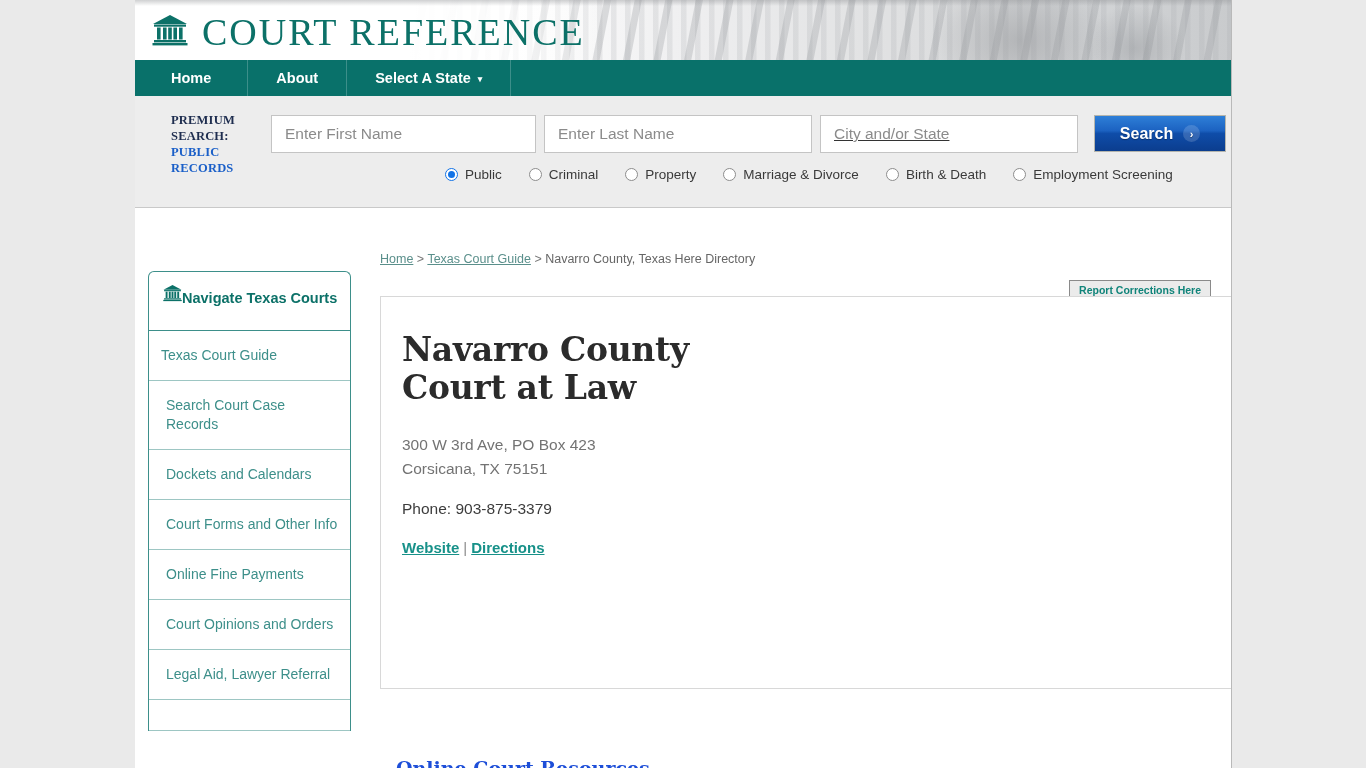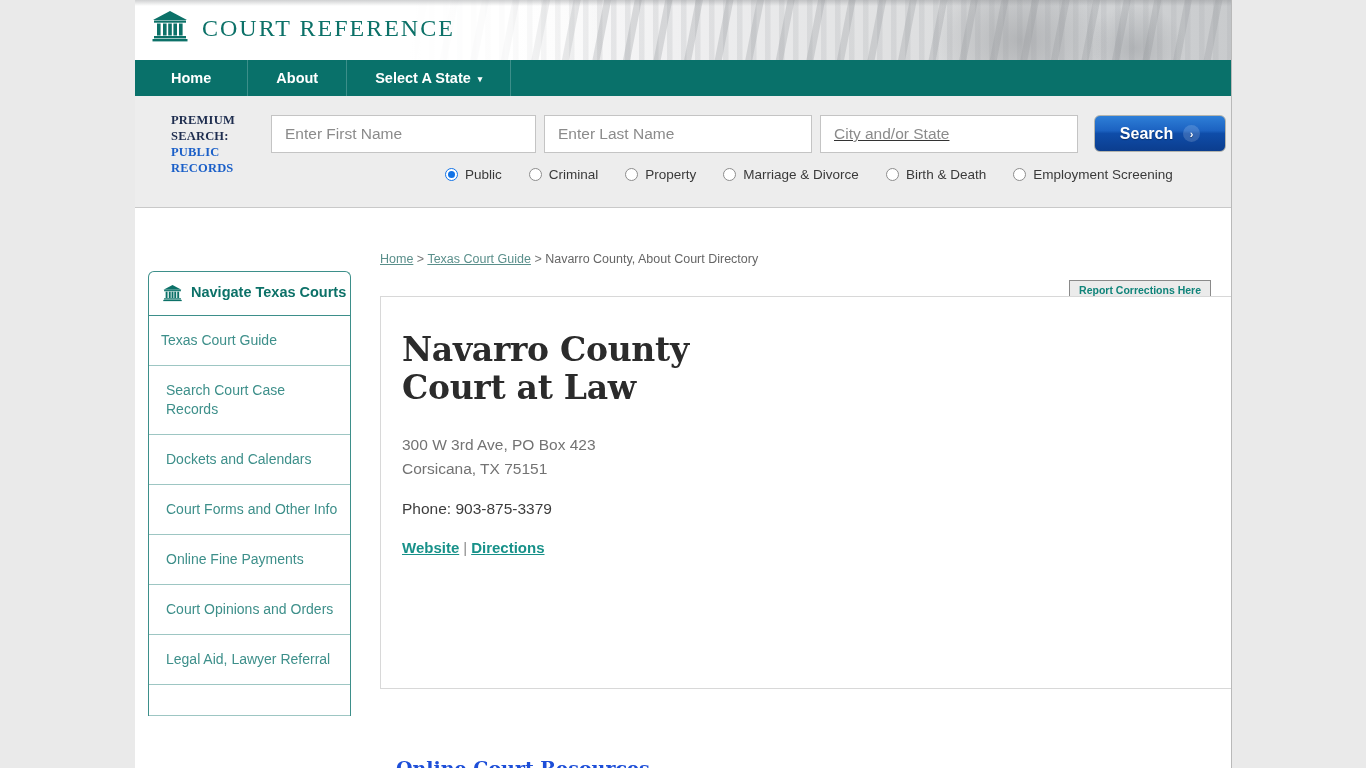--- a/index.html
+++ b/index.html
@@ -55,21 +55,21 @@
     background: linear-gradient(to bottom, rgba(150,152,155,0.45), rgba(150,152,155,0));
   }
   #brand {
     position: absolute;
     left: 17px; top: 10px;
     display: flex; align-items: center; gap: 14px;
     z-index: 5;
   }
   #brand-name {
     font-family: "Liberation Serif", "DejaVu Serif", serif;
-    font-size: 24px;
+    font-size: 38px;
     letter-spacing: 2.0px;
     color: #0c7168;
     white-space: nowrap;
   }
 
   
   #navbar {
     height: 36px;
     background: #09716a;
     display: flex;
@@ -128,21 +128,21 @@
   }
   .txt-input::placeholder { color: #8b8b8b; }
   #first-name-input { width: 265px; }
   #last-name-input  { width: 268px; }
   #city-state-input { width: 258px; text-decoration: underline; }
 
   #search-button {
     margin-left: 8px;
     width: 132px; height: 37px;
     border: 1px solid #b5b5ad;
-    border-radius: 6px;
+    border-radius: 0;
     background: linear-gradient(to bottom, #2e7fd8 0%, #1c62c1 42%, #0f4da9 50%, #0b3d8e 100%);
     color: #ffffff;
     font-size: 16px;
     font-weight: bold;
     display: flex; align-items: center; justify-content: center;
     gap: 10px;
     cursor: pointer;
     text-shadow: 0 1px 1px rgba(0,0,0,0.35);
   }
   #search-chevron {
@@ -202,22 +202,22 @@
     position: absolute;
     left: 13px; top: 63px;
     width: 203px;
     background: #ffffff;
     border: 1px solid #3d8f8a;
     border-radius: 6px 6px 0 0;
     border-bottom: none;
     overflow: hidden;
   }
   #sidebar-header {
-    display: flex; align-items: flex-start; gap: 9px;
-    padding: 12px 10px 9px 14px;
+    display: flex; align-items: flex-end; 
+    padding: 12px 10px 24px 14px;
     border-bottom: 1px solid #3d8f8a;
   }
   #sidebar-header-label {
     color: #0c7168;
     font-weight: bold;
     font-size: 14.5px;
     white-space: nowrap;
   }
   .side-item {
     padding: 15px 12px 15px 17px;
@@ -363,21 +363,21 @@
       <div class="radio-item">
         <span class="radio-dot"></span>
         <span class="radio-label">Employment Screening</span>
       </div>
     </div>
   </section>
 
   <div id="content-area">
 
     <div id="breadcrumb">
-      <a>Home</a><span class="sep"> &gt; </span><a>Texas Court Guide</a><span class="sep"> &gt; </span><span>Navarro County, About Court Directory</span>
+      <a>Home</a><span class="sep"> &gt; </span><a>Texas Court Guide</a><span class="sep"> &gt; </span><span>Navarro County, Texas Here Directory</span>
     </div>
 
     <div id="report-corrections">
       <span>Report Corrections Here</span>
     </div>
 
     <aside id="sidebar">
       <div id="sidebar-header">
         <span>
           <svg width="19" height="18" viewBox="0 0 36 32">

